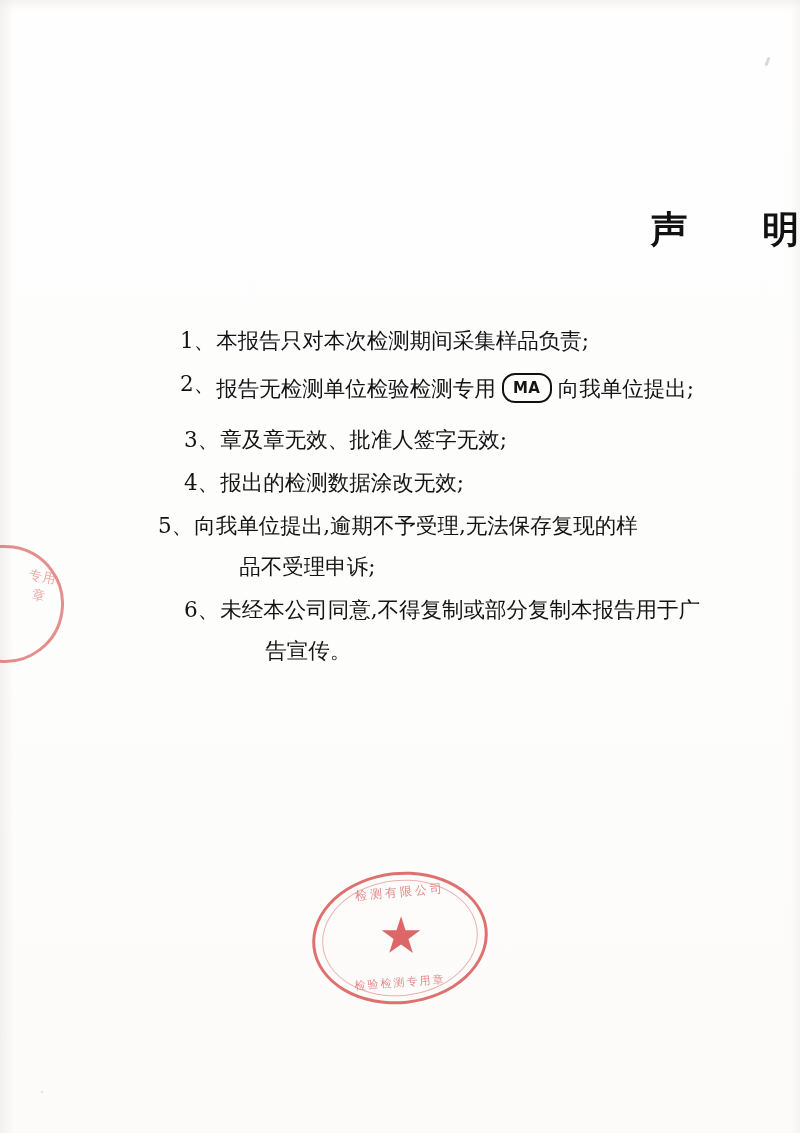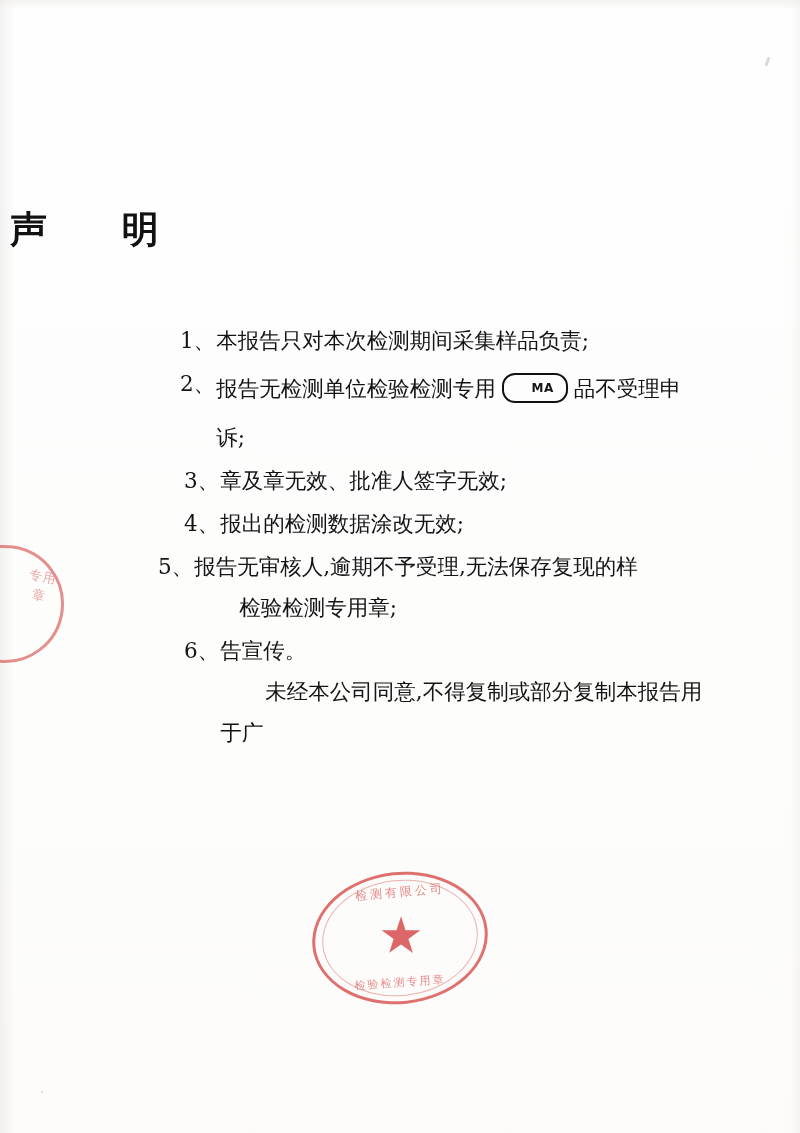--- a/index.html
+++ b/index.html
@@ -50,21 +50,21 @@
     border-radius: 50%;
     opacity: .5;
   }
 
   
   .doc-title {
     position: absolute;
     left: 0;
     right: 0;
     top: 205px;
-    text-align: left;
+    text-align: right;
     font-size: 37px;
     letter-spacing: 0.02em;
     font-weight: 700;
     font-family: "DejaVu Serif", "Liberation Serif", serif;
     color: #111;
     padding-left: 10px;
   }
   .doc-title .gap {
     display: inline-block;
     width: 74px;
@@ -114,29 +114,28 @@
   
   .ma-mark {
     display: inline-flex;
     align-items: center;
     justify-content: center;
     width: 46px;
     height: 26px;
     border: 2px solid #111;
     border-radius: 13px / 13px;
     font-family: "DejaVu Sans", "Liberation Sans", sans-serif;
-    font-size: 12px;
+    font-size: 15px;
     font-weight: 700;
     letter-spacing: .5px;
     line-height: 1;
     vertical-align: middle;
     margin: 12px 6px;
     position: relative;
     top: -2px;
-    padding-left: 16px;
   }
 
   
   .seal {
     position: absolute;
     pointer-events: none;
   }
 
   
   .seal-main {
@@ -252,51 +251,51 @@
     <div class="clause c1">
       <span class="clause-num">1、</span>
       <div class="clause-body">
         <p>本报告只对本次检测期间采集样品负责;</p>
       </div>
     </div>
 
     <div class="clause c2">
       <span class="clause-num">2、</span>
       <div class="clause-body">
-        <p><span>报告无检测单位检验检测专用</span><span class="ma-mark">MA</span><span>品不受理申诉;</span></p>
+        <p><span>报告无检测单位检验检测专用</span><span class="ma-mark">MA</span><span>向我单位提出;</span></p>
       </div>
     </div>
 
     <div class="clause c3">
       <span class="clause-num">3、</span>
       <div class="clause-body">
         <p>章及章无效、批准人签字无效;</p>
       </div>
     </div>
 
     <div class="clause c4">
       <span class="clause-num">4、</span>
       <div class="clause-body">
         <p>报出的检测数据涂改无效;</p>
       </div>
     </div>
 
     <div class="clause c5">
       <span class="clause-num">5、</span>
       <div class="clause-body">
-        <p>报告无审核人,逾期不予受理,无法保存复现的样</p>
-        <p>检验检测专用章;</p>
+        <p>向我单位提出,逾期不予受理,无法保存复现的样</p>
+        <p>品不受理申诉;</p>
       </div>
     </div>
 
     <div class="clause c6">
       <span class="clause-num">6、</span>
       <div class="clause-body">
+        <p>未经本公司同意,不得复制或部分复制本报告用于广</p>
         <p>告宣传。</p>
-        <p>未经本公司同意,不得复制或部分复制本报告用于广</p>
       </div>
     </div>
 
   </div>
 
   <div class="seal seal-edge">
     <div class="ring"></div>
     <div class="txt">专用章</div>
   </div>
 

